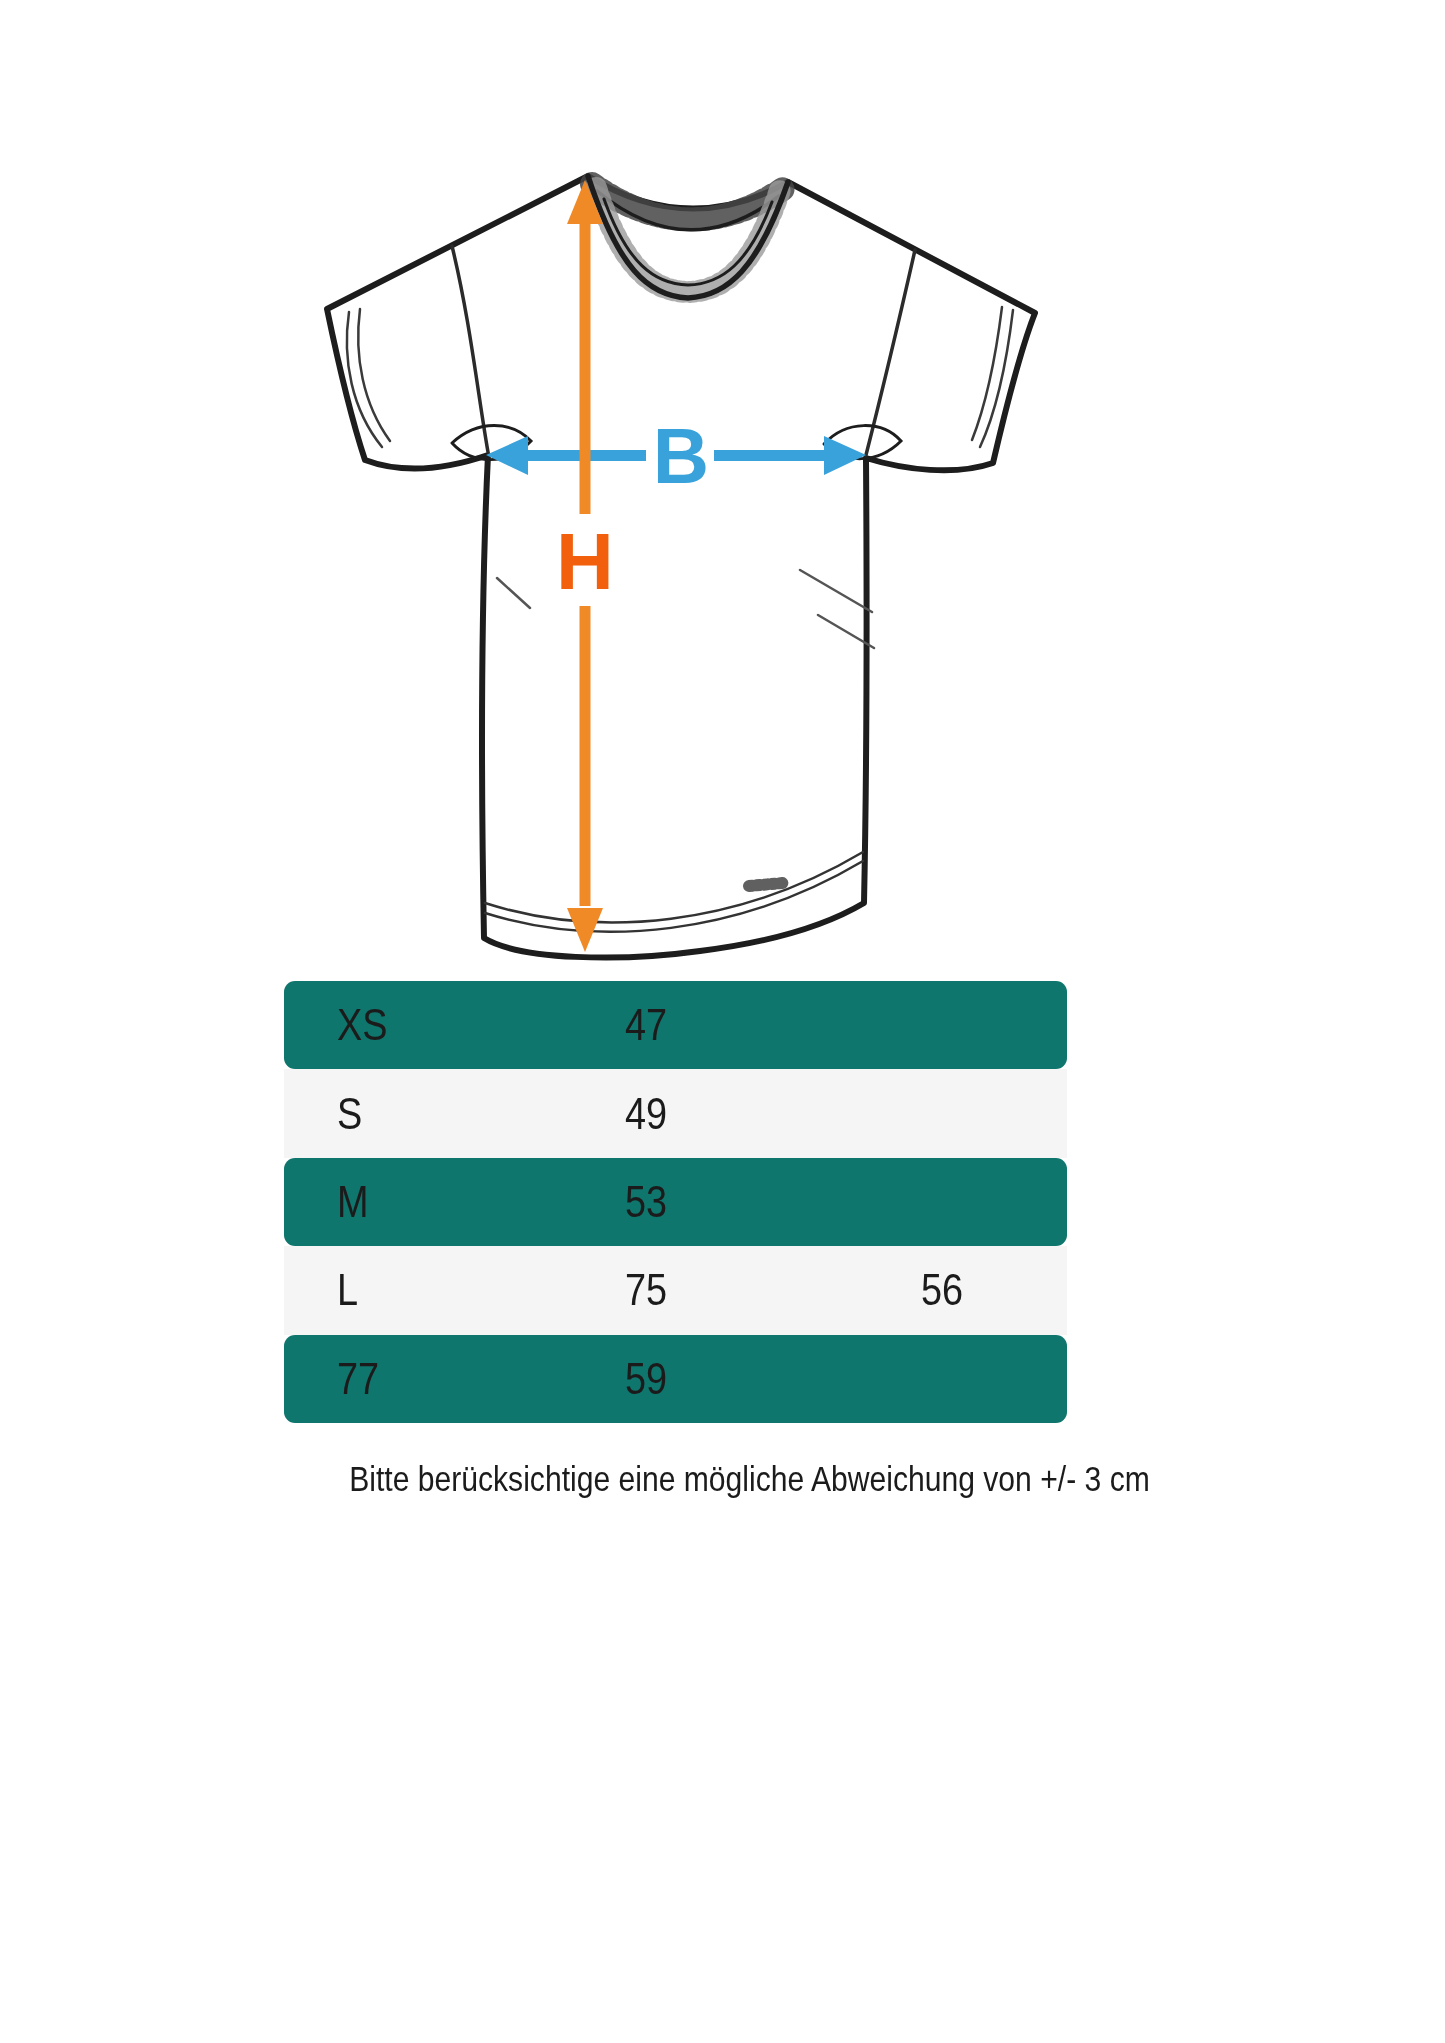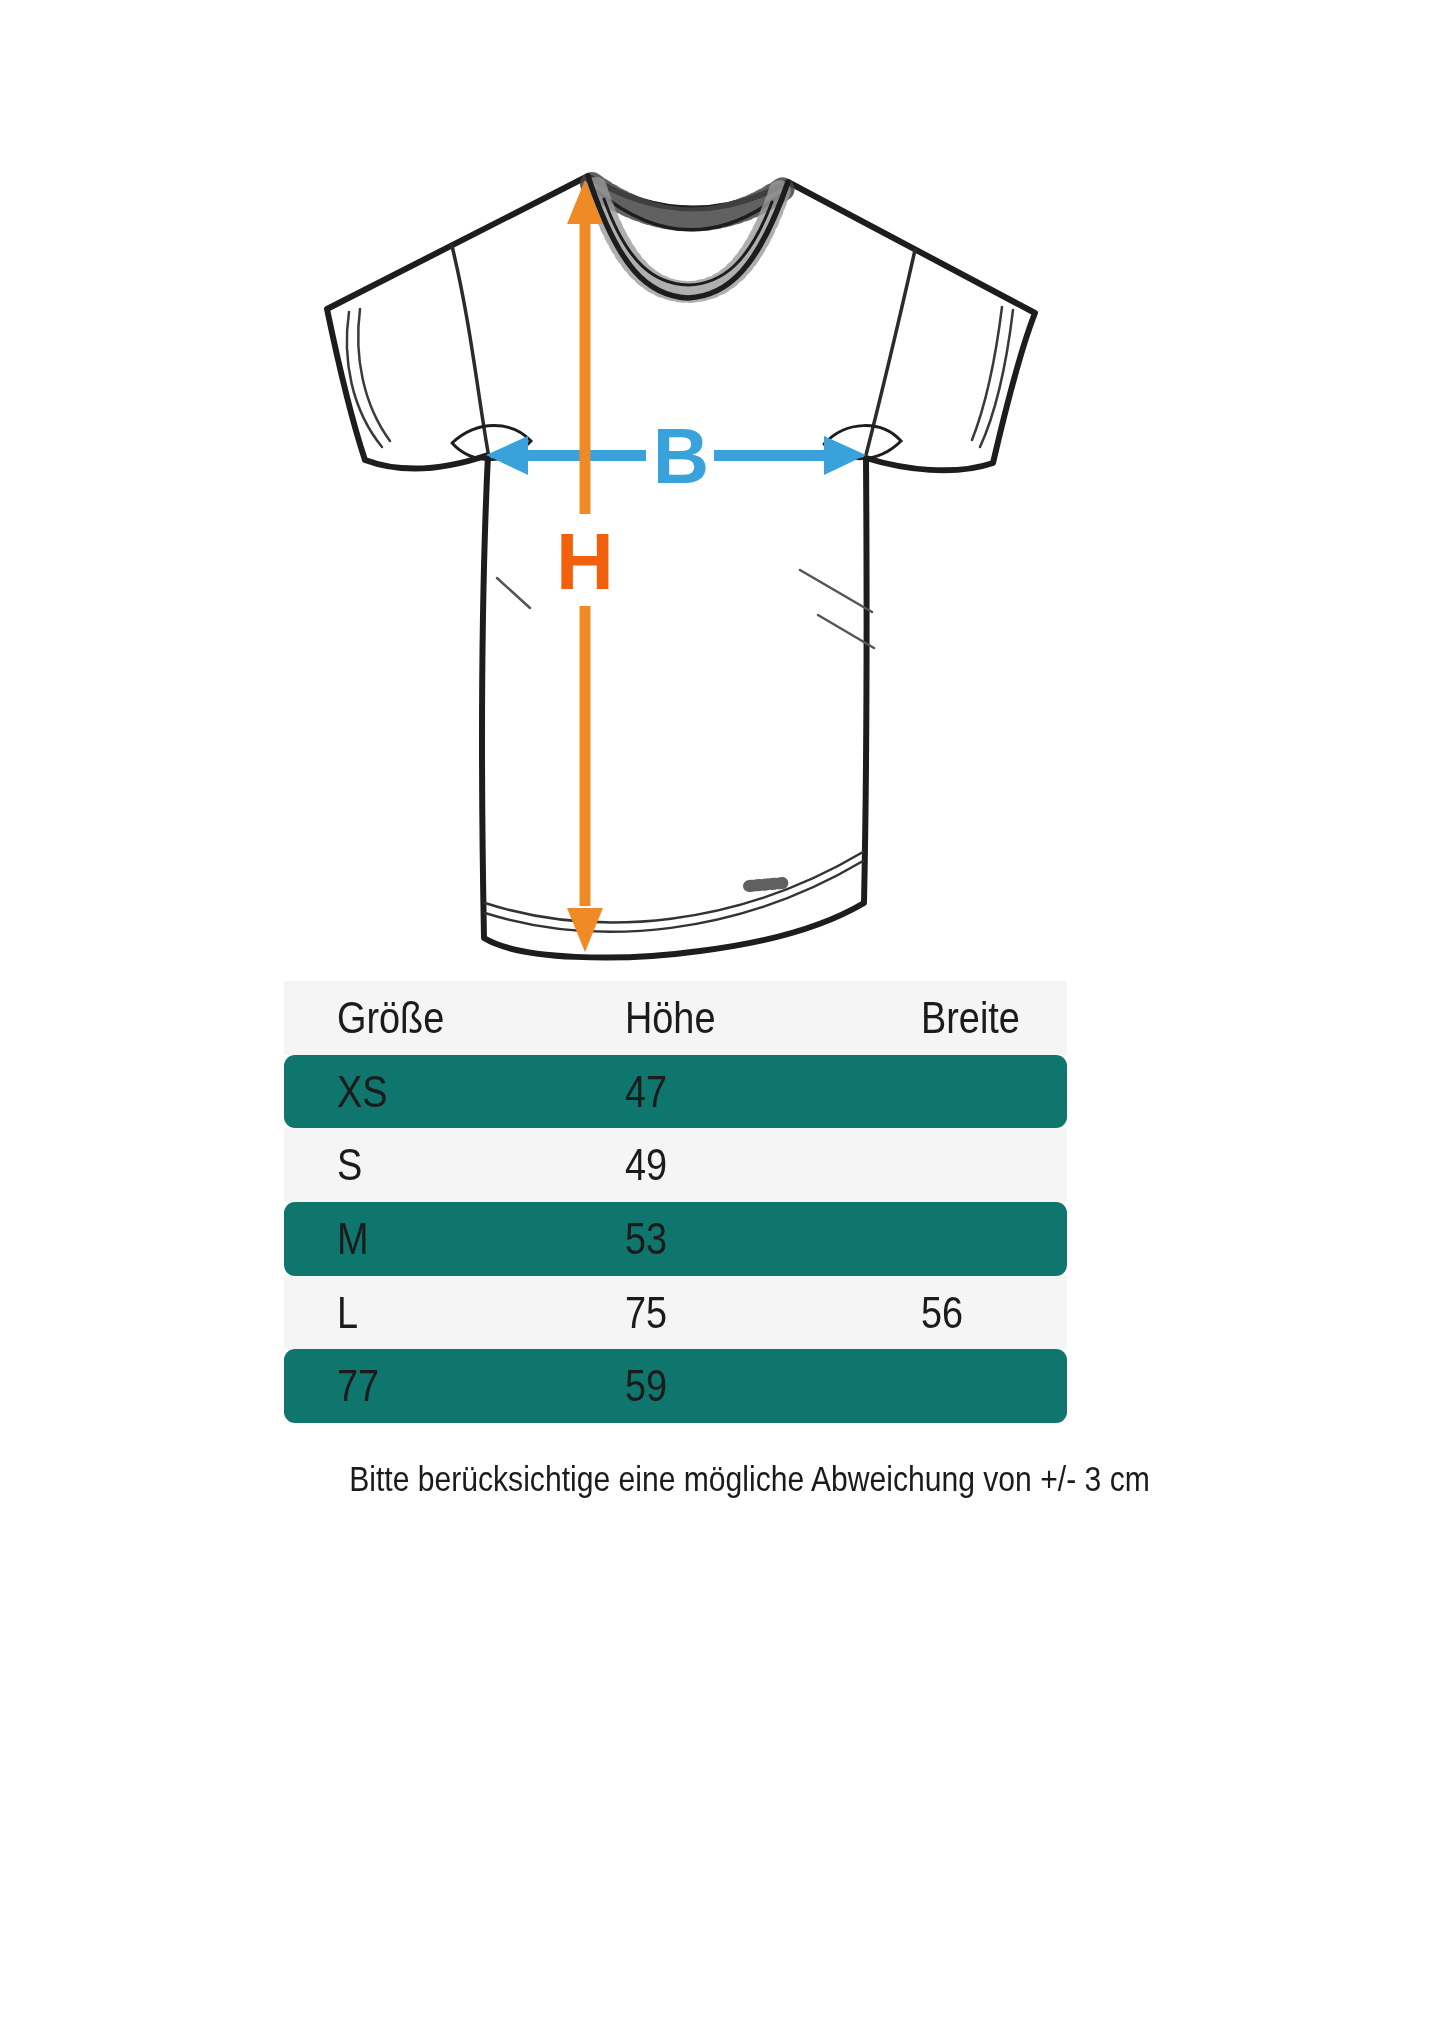--- a/index.html
+++ b/index.html
@@ -86,25 +86,20 @@
       <polygon points="585,180 567,224 603,224" fill="#F08A26"></polygon>
       <polygon points="585,952 567,908 603,908" fill="#F08A26"></polygon>
     </g>
 
     <rect x="556" y="514" width="162" height="92" fill="#ffffff"></rect>
     <text class="svg-label" x="585" y="589" font-size="80" text-anchor="middle" fill="#F2600D">H</text>
     <text class="svg-label" x="681" y="483" font-size="78" text-anchor="middle" fill="#3AA2DB">B</text>
   </svg>
 
   <div class="size-table">
-    <div class="trow thead">
-      <div class="cell"><span class="sq">Größe</span></div>
-      <div class="cell"><span class="sq">Höhe</span></div>
-      <div class="cell"><span class="sq">Breite</span></div>
-    </div>
     <div class="trow shade">
       <div class="cell"><span class="sq">XS</span></div>
       <div class="cell"><span class="sq">47</span></div>
     </div>
     <div class="trow light">
       <div class="cell"><span class="sq">S</span></div>
       <div class="cell"><span class="sq">49</span></div>
     </div>
     <div class="trow shade">
       <div class="cell"><span class="sq">M</span></div>

